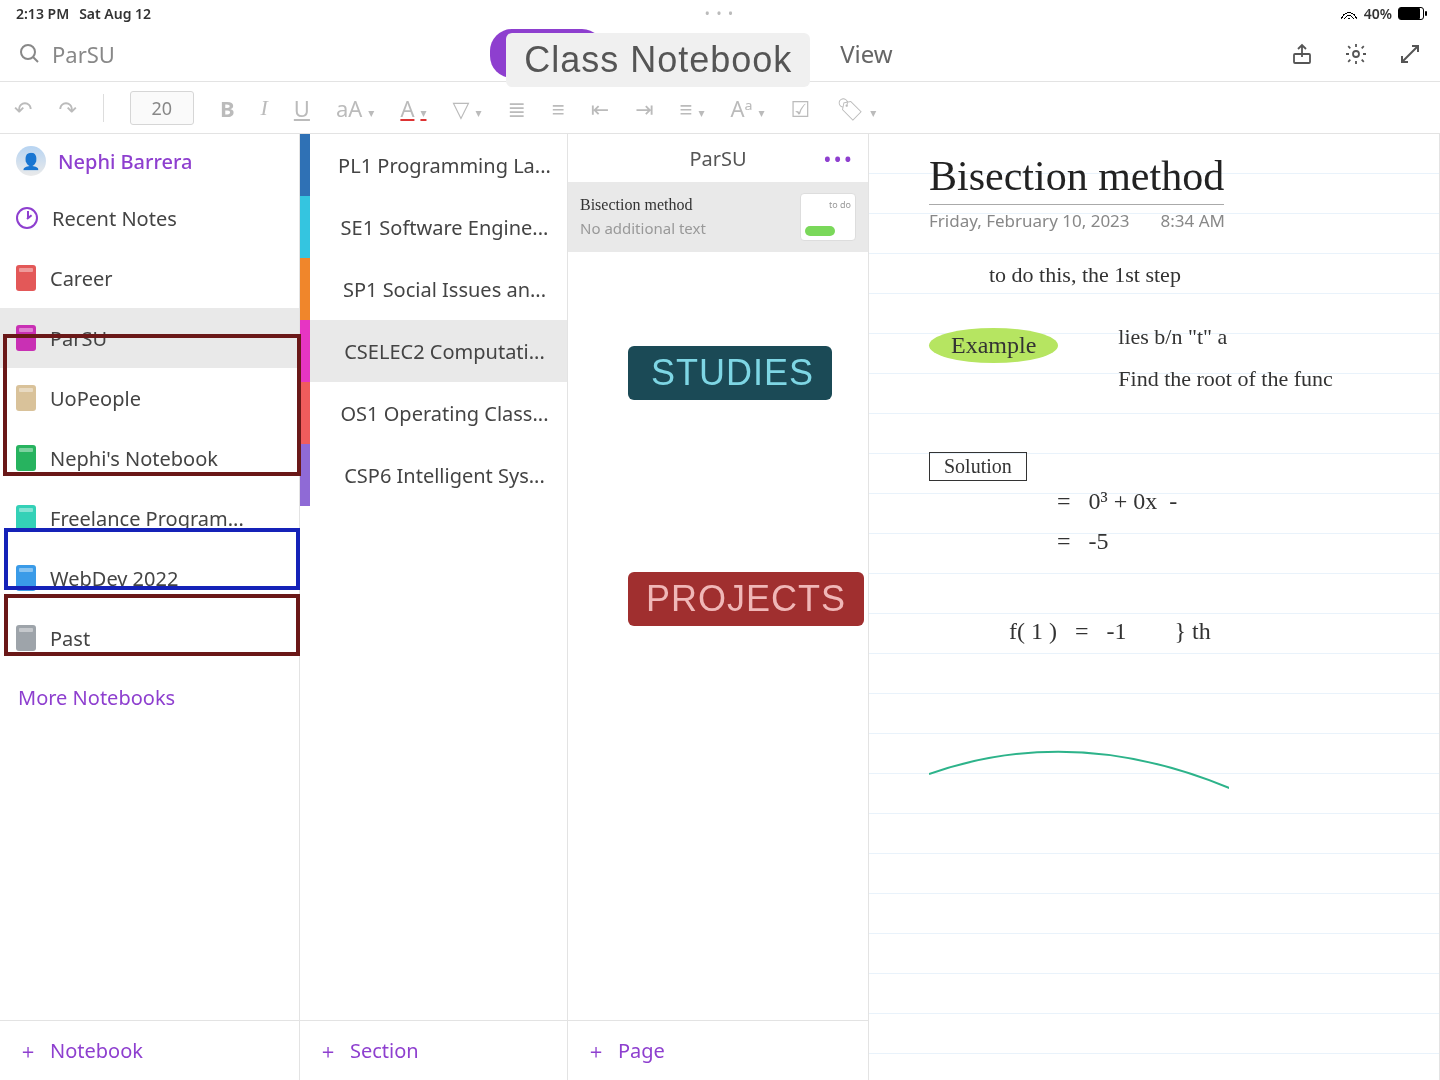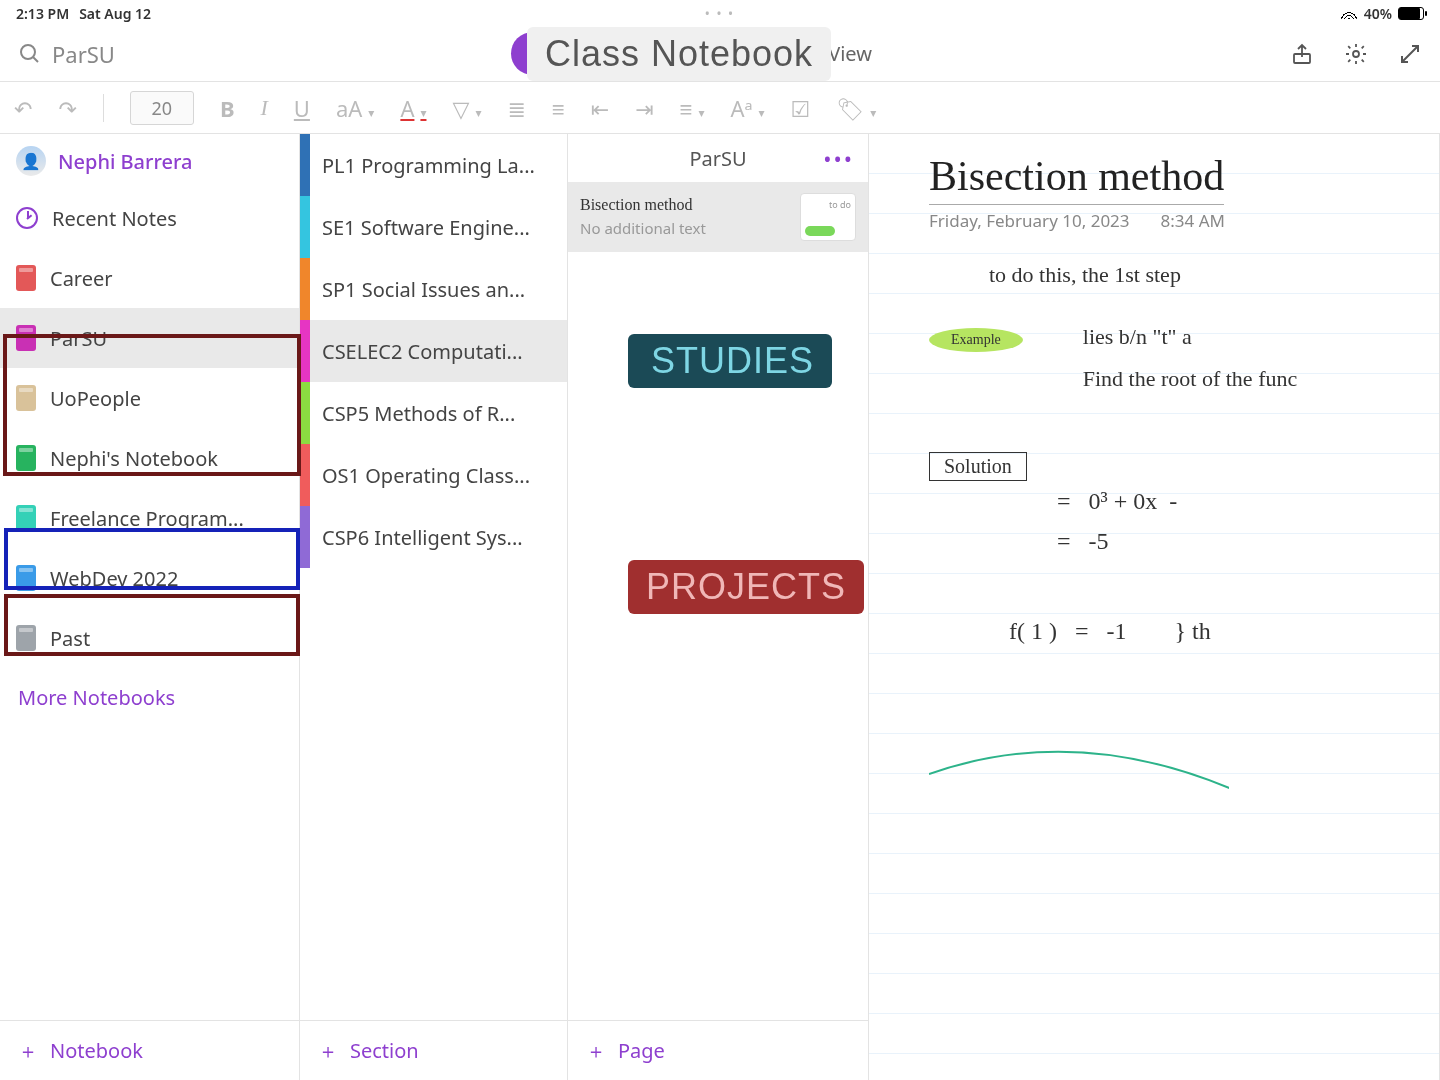--- a/index.html
+++ b/index.html
@@ -40,21 +40,21 @@
 .battery{width:26px;height:13px;border:1.5px solid #000;border-radius:3px;position:relative;}
 .battery:after{content:"";position:absolute;right:-4px;top:3px;width:2px;height:5px;background:#000;border-radius:1px;}
 .battery i{display:block;width:88%;height:100%;background:#000;border-radius:1px;}
 
 .cmdbar{
   display:flex;align-items:center;gap:14px;height:56px;padding:0 18px;
   border-bottom:1px solid var(--line);
 }
 .cmdbar .searchlabel{display:flex;align-items:center;gap:10px;color:#888;font-size:22px;}
 .tabs{margin-left:auto;margin-right:auto;display:flex;align-items:center;background:transparent;}
-.tab{padding:8px 22px;border-radius:22px;font-size:20px;color:#666;cursor:pointer;}
+.tab{padding:8px 22px;border-radius:22px;font-size:24px;color:#666;cursor:pointer;}
 .tab.active{background:var(--accent);color:#fff;font-weight:600;}
 .tab.chip{background:#f0f0f0;color:#555;margin-left:16px;}
 .cmdbar .righticons{display:flex;align-items:center;gap:30px;font-size:22px;color:#555;}
 .icon{display:inline-flex;align-items:center;justify-content:center;}
 
 .ribbon{
   display:flex;align-items:center;height:52px;padding:0 14px;gap:26px;
   border-bottom:1px solid var(--line);color:#bbb;font-size:20px;
 }
 .fontbox,.sizebox{border:1px solid #d6d6d6;border-radius:3px;background:#fafafa;height:34px;display:flex;align-items:center;padding:0 12px;color:#888;font-size:18px;}
@@ -76,21 +76,21 @@
 .nb-row{display:flex;align-items:center;gap:14px;height:60px;padding:0 16px;font-size:20px;color:#444;cursor:pointer;}
 .nb-row.selected{background:#e9e9e9;}
 .nb-icon{width:20px;height:26px;border-radius:3px;position:relative;flex:none;}
 .nb-icon:after{content:"";position:absolute;left:3px;top:3px;right:3px;height:4px;background:#fff6;border-radius:1px;}
 .clock-icon{width:22px;height:22px;border:2px solid var(--accent);border-radius:50%;position:relative;}
 .clock-icon:before{content:"";position:absolute;left:50%;top:50%;width:6px;height:2px;background:var(--accent);transform-origin:0 50%;transform:rotate(-40deg);}
 .clock-icon:after{content:"";position:absolute;left:50%;top:50%;width:2px;height:7px;background:var(--accent);transform-origin:50% 100%;transform:translateY(-100%);}
 .more-link{color:var(--accent);font-size:20px;padding:16px 18px;cursor:pointer;}
 .pane-footer{position:absolute;bottom:0;left:0;right:0;height:60px;display:flex;align-items:center;gap:12px;padding:0 18px;color:var(--accent);font-size:20px;border-top:1px solid var(--line);background:#fff;cursor:pointer;}
 
-.section-row{display:flex;align-items:center;height:62px;font-size:20px;color:#444;cursor:pointer;position:relative;}
+.section-row{display:flex;align-items:center;height:62px;font-size:20px;color:#444;cursor:pointer;position:relative;justify-content:center;}
 .section-row .color{width:10px;height:62px;position:absolute;left:0;top:0;}
 .section-row span{padding-left:22px;overflow:hidden;white-space:nowrap;text-overflow:ellipsis;}
 .section-row.selected{background:#e9e9e9;}
 
 .page-row{display:flex;align-items:center;height:70px;padding:8px 12px;gap:12px;cursor:pointer;}
 .page-row.selected{background:#e9e9e9;}
 .page-row .texts{flex:1;display:flex;flex-direction:column;gap:4px;}
 .page-row .title{font-family:"Segoe Script","Comic Sans MS",cursive;font-size:16px;color:#333;}
 .page-row .subtitle{font-size:15px;color:#999;}
 .page-row .thumb{width:56px;height:48px;border:1px solid #ddd;border-radius:4px;background:#fff;position:relative;}
@@ -98,29 +98,29 @@
 .page-row .thumb:after{content:"";position:absolute;left:4px;bottom:4px;width:30px;height:10px;border-radius:5px;background:#7ad85a;}
 
 .content-inner{position:absolute;inset:0;padding:18px 0 0 60px;
   background:repeating-linear-gradient(#fff,#fff 39px,#d3e6f7 40px);
 }
 .red-margin{position:absolute;left:30px;top:0;bottom:0;width:1px;background:#d17676;}
 .note-title{font-family:"Segoe Script","Comic Sans MS",cursive;font-size:42px;color:#222;border-bottom:1px solid #aaa;display:inline-block;padding-bottom:4px;}
 .note-date{font-size:17px;color:#888;margin-top:4px;}
 .hand{font-family:"Segoe Script","Comic Sans MS",cursive;color:#333;}
 .hand.small{font-size:22px;}
-.example-chip{display:inline-block;padding:4px 22px;border-radius:50%;background:#b6e561;font-family:"Segoe Script",cursive;font-size:14px;color:#333;margin-top:40px;position:relative;}
+.example-chip{display:inline-block;padding:4px 22px;border-radius:50%;background:#b6e561;font-family:"Segoe Script",cursive;font-size:24px;color:#333;margin-top:40px;position:relative;}
 .solution-box{display:inline-block;border:1.5px solid #333;padding:2px 14px;font-family:"Segoe Script",cursive;font-size:20px;margin-top:60px;}
 .math{font-family:"Segoe Script","Comic Sans MS",cursive;font-size:24px;color:#333;white-space:pre;line-height:40px;margin-top:30px;margin-left:80px;}
 .green-curve{position:absolute;top:600px;left:60px;right:0;height:260px;pointer-events:none;}
 
 .annot-rect{position:absolute;border:4px solid;pointer-events:none;}
 .ann-red{border-color:var(--ann-red);}
 .ann-blue{border-color:var(--ann-blue);}
-.chip{position:absolute;font-family:Impact,"Arial Black",sans-serif;font-size:36px;letter-spacing:1px;padding:6px 18px;border-radius:6px;}
+.chip{position:absolute;font-family:Impact,"Arial Black",sans-serif;font-size:36px;letter-spacing:1px;padding:6px 18px;border-radius:6px;margin-top:12px;}
 .chip.studies{background:var(--badge-studies-bg);color:var(--badge-studies-fg);}
 .chip.projects{background:var(--badge-projects-bg);color:var(--badge-projects-fg);}
 </style>
 </head>
 <body>
 
 <div class="statusbar">
   <div style="display:flex;gap:10px;">
     <span>2:13 PM</span>
     <span>Sat Aug 12</span>
@@ -252,24 +252,20 @@
         </div>
         <div class="section-row">
           <div class="color" style="background: rgb(240, 134, 43);"></div>
           <span>SP1 Social Issues an...</span>
         </div>
         <div class="section-row selected">
           <div class="color" style="background: rgb(230, 53, 195);"></div>
           <span>CSELEC2 Computati...</span>
         </div>
         <div class="section-row">
-          <div class="color" style="background: rgb(139, 220, 65);"></div>
-          <span>CSP5 Methods of R...</span>
-        </div>
-        <div class="section-row">
           <div class="color" style="background: rgb(240, 92, 92);"></div>
           <span>OS1 Operating Class...</span>
         </div>
         <div class="section-row">
           <div class="color" style="background: rgb(143, 106, 214);"></div>
           <span>CSP6 Intelligent Sys...</span>
         </div>
       </div>
     <div class="pane-footer">
       <span>＋</span>

